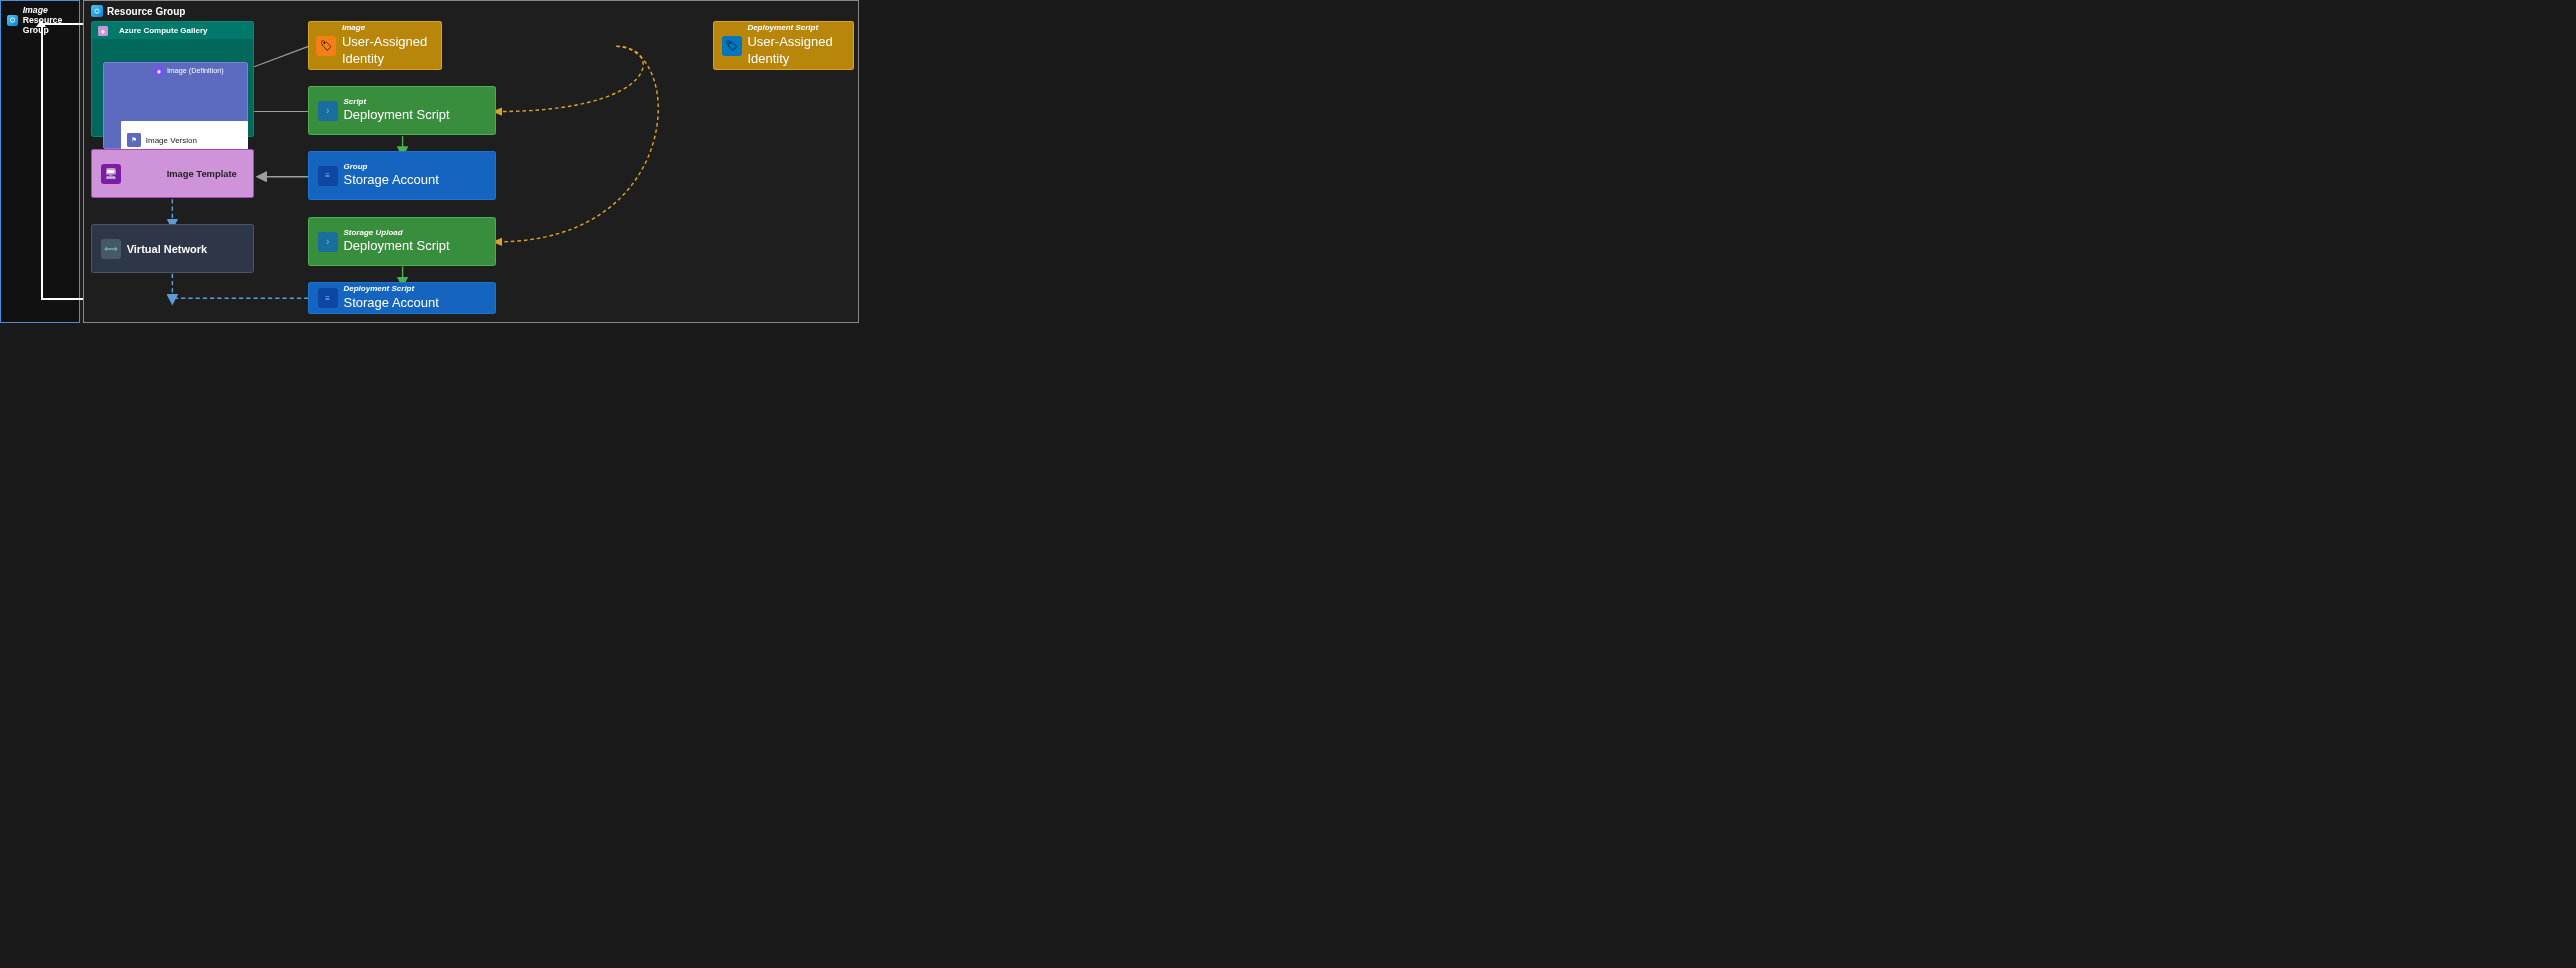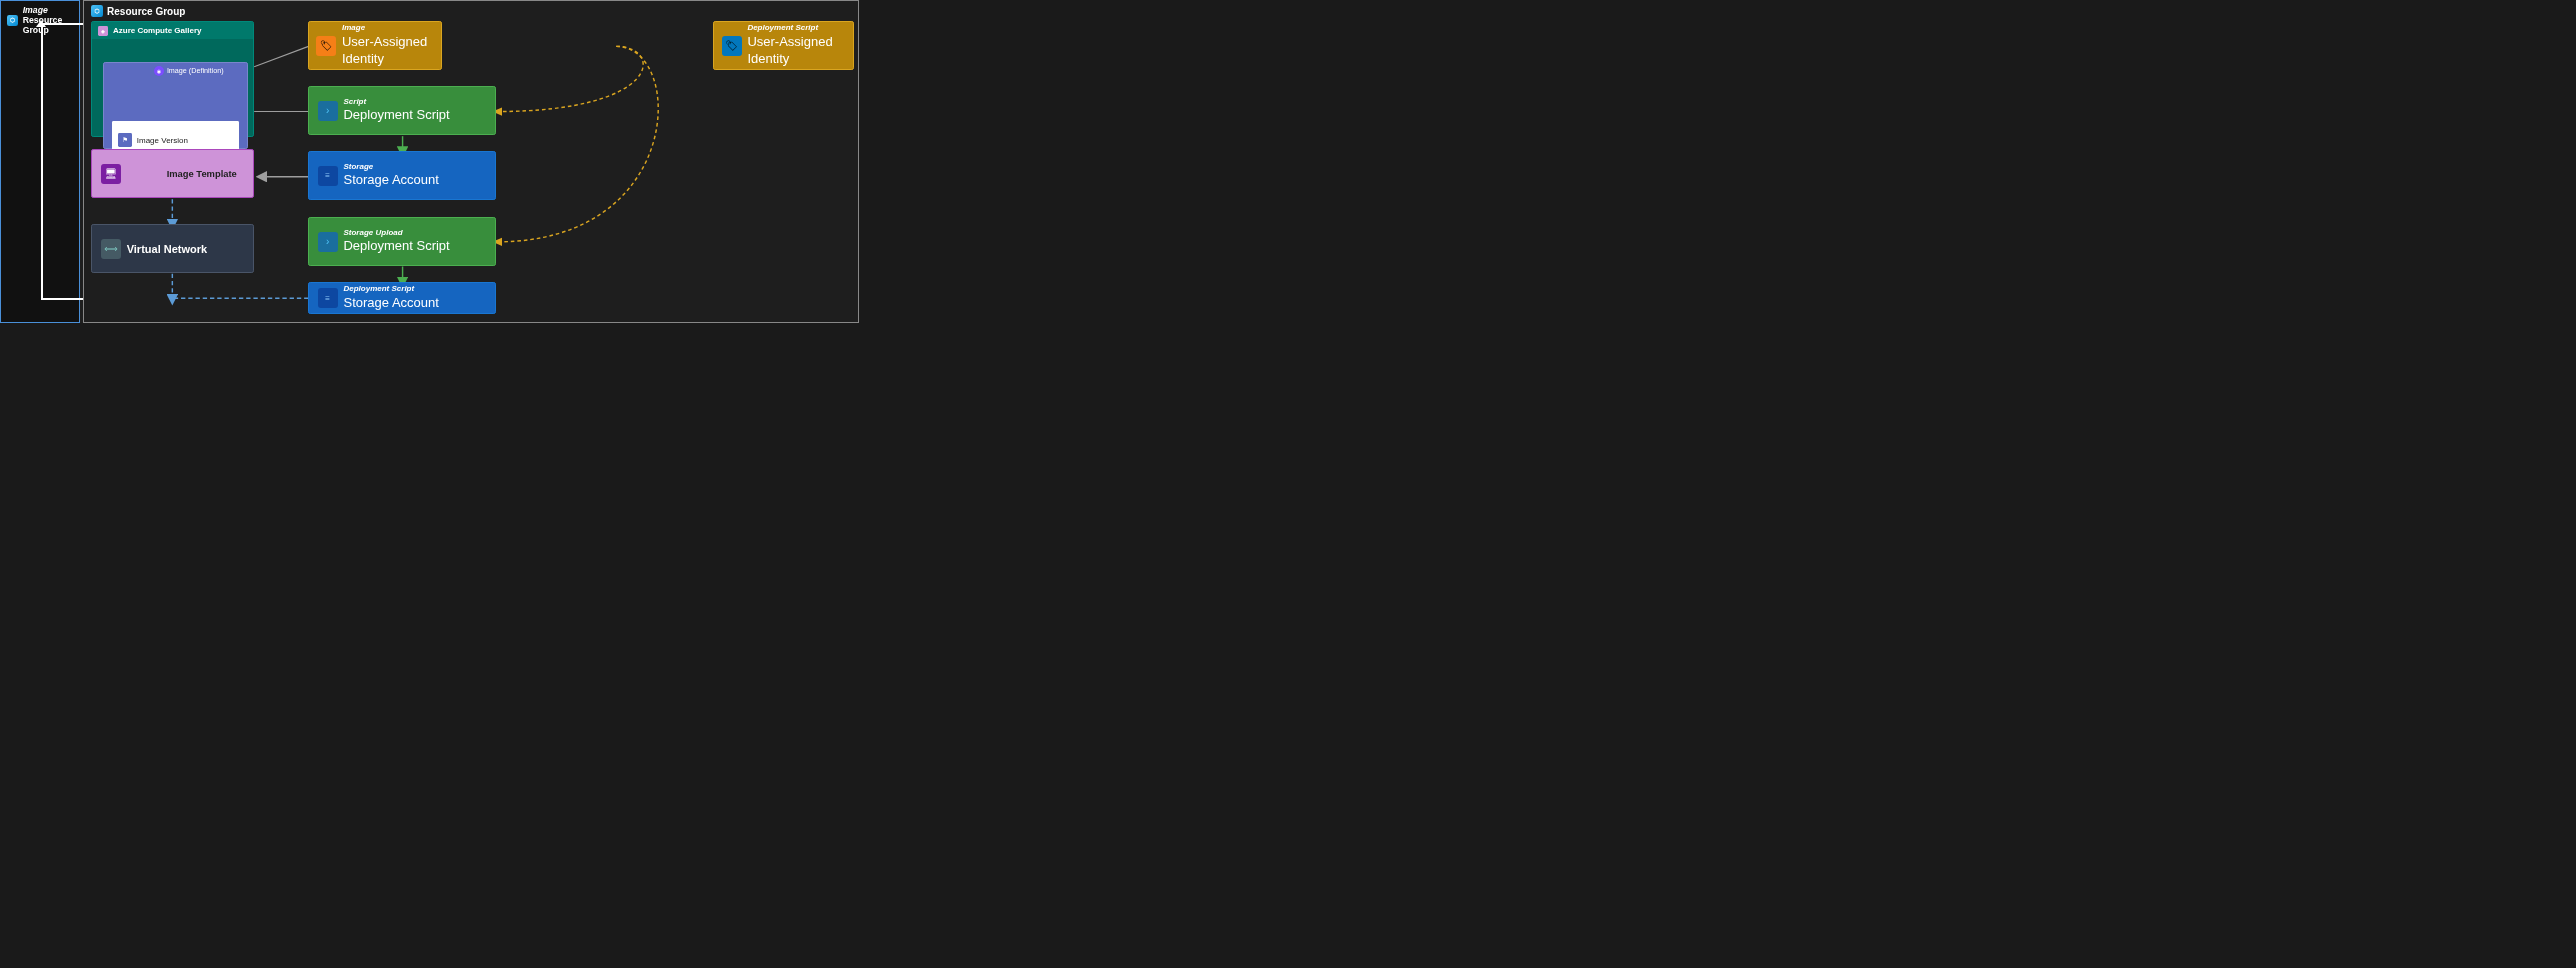--- a/index.html
+++ b/index.html
@@ -73,21 +73,21 @@
       border-radius: 2.2px;
     }
 
     .gallery-title {
       color: white;
       font-size: 8px;
       font-weight: bold;
       padding: 3.6px 5.8px;
       display: flex;
       align-items: center;
-      gap: 5px;
+      gap: 11px;
       background: #00796b;
       border-radius: 1.4px 1.4px 0 0;
     }
 
     
     .image-def-box {
       position: absolute;
       left: 11px;
       top: 40px;
       width: 145px;
@@ -103,21 +103,21 @@
       padding: 2.9px 5.8px;
       display: flex;
       align-items: center;
       gap: 2.9px;
       margin-left: 44px;
     }
 
     
     .image-version-box {
       position: absolute;
-      left: 8px;
+      left: 17px;
       top: 58px;
       width: 127px;
       height: 38px;
       background: white;
       border-radius: 1.4px;
       display: flex;
       align-items: center;
       gap: 4.3px;
       padding: 3.6px 5.8px;
       text-align: center;
@@ -580,21 +580,21 @@
       <span class="icon-deploy-script">›</span>
       <div class="box-text-container">
         <span class="box-text-line1">Script</span>
         <span class="box-text-line2">Deployment Script</span>
       </div>
     </div>
 
     <div class="assets-sa-box">
       <span class="icon-storage">≡</span>
       <div class="box-text-container">
-        <span class="box-text-line1">Storage</span>
+        <span class="box-text-line1">Group</span>
         <span class="box-text-line2">Storage Account</span>
       </div>
     </div>
 
     <div class="storage-upload-ds-box">
       <span class="icon-deploy-script">›</span>
       <div class="box-text-container">
         <span class="box-text-line1">Storage Upload</span>
         <span class="box-text-line2">Deployment Script</span>
       </div>

